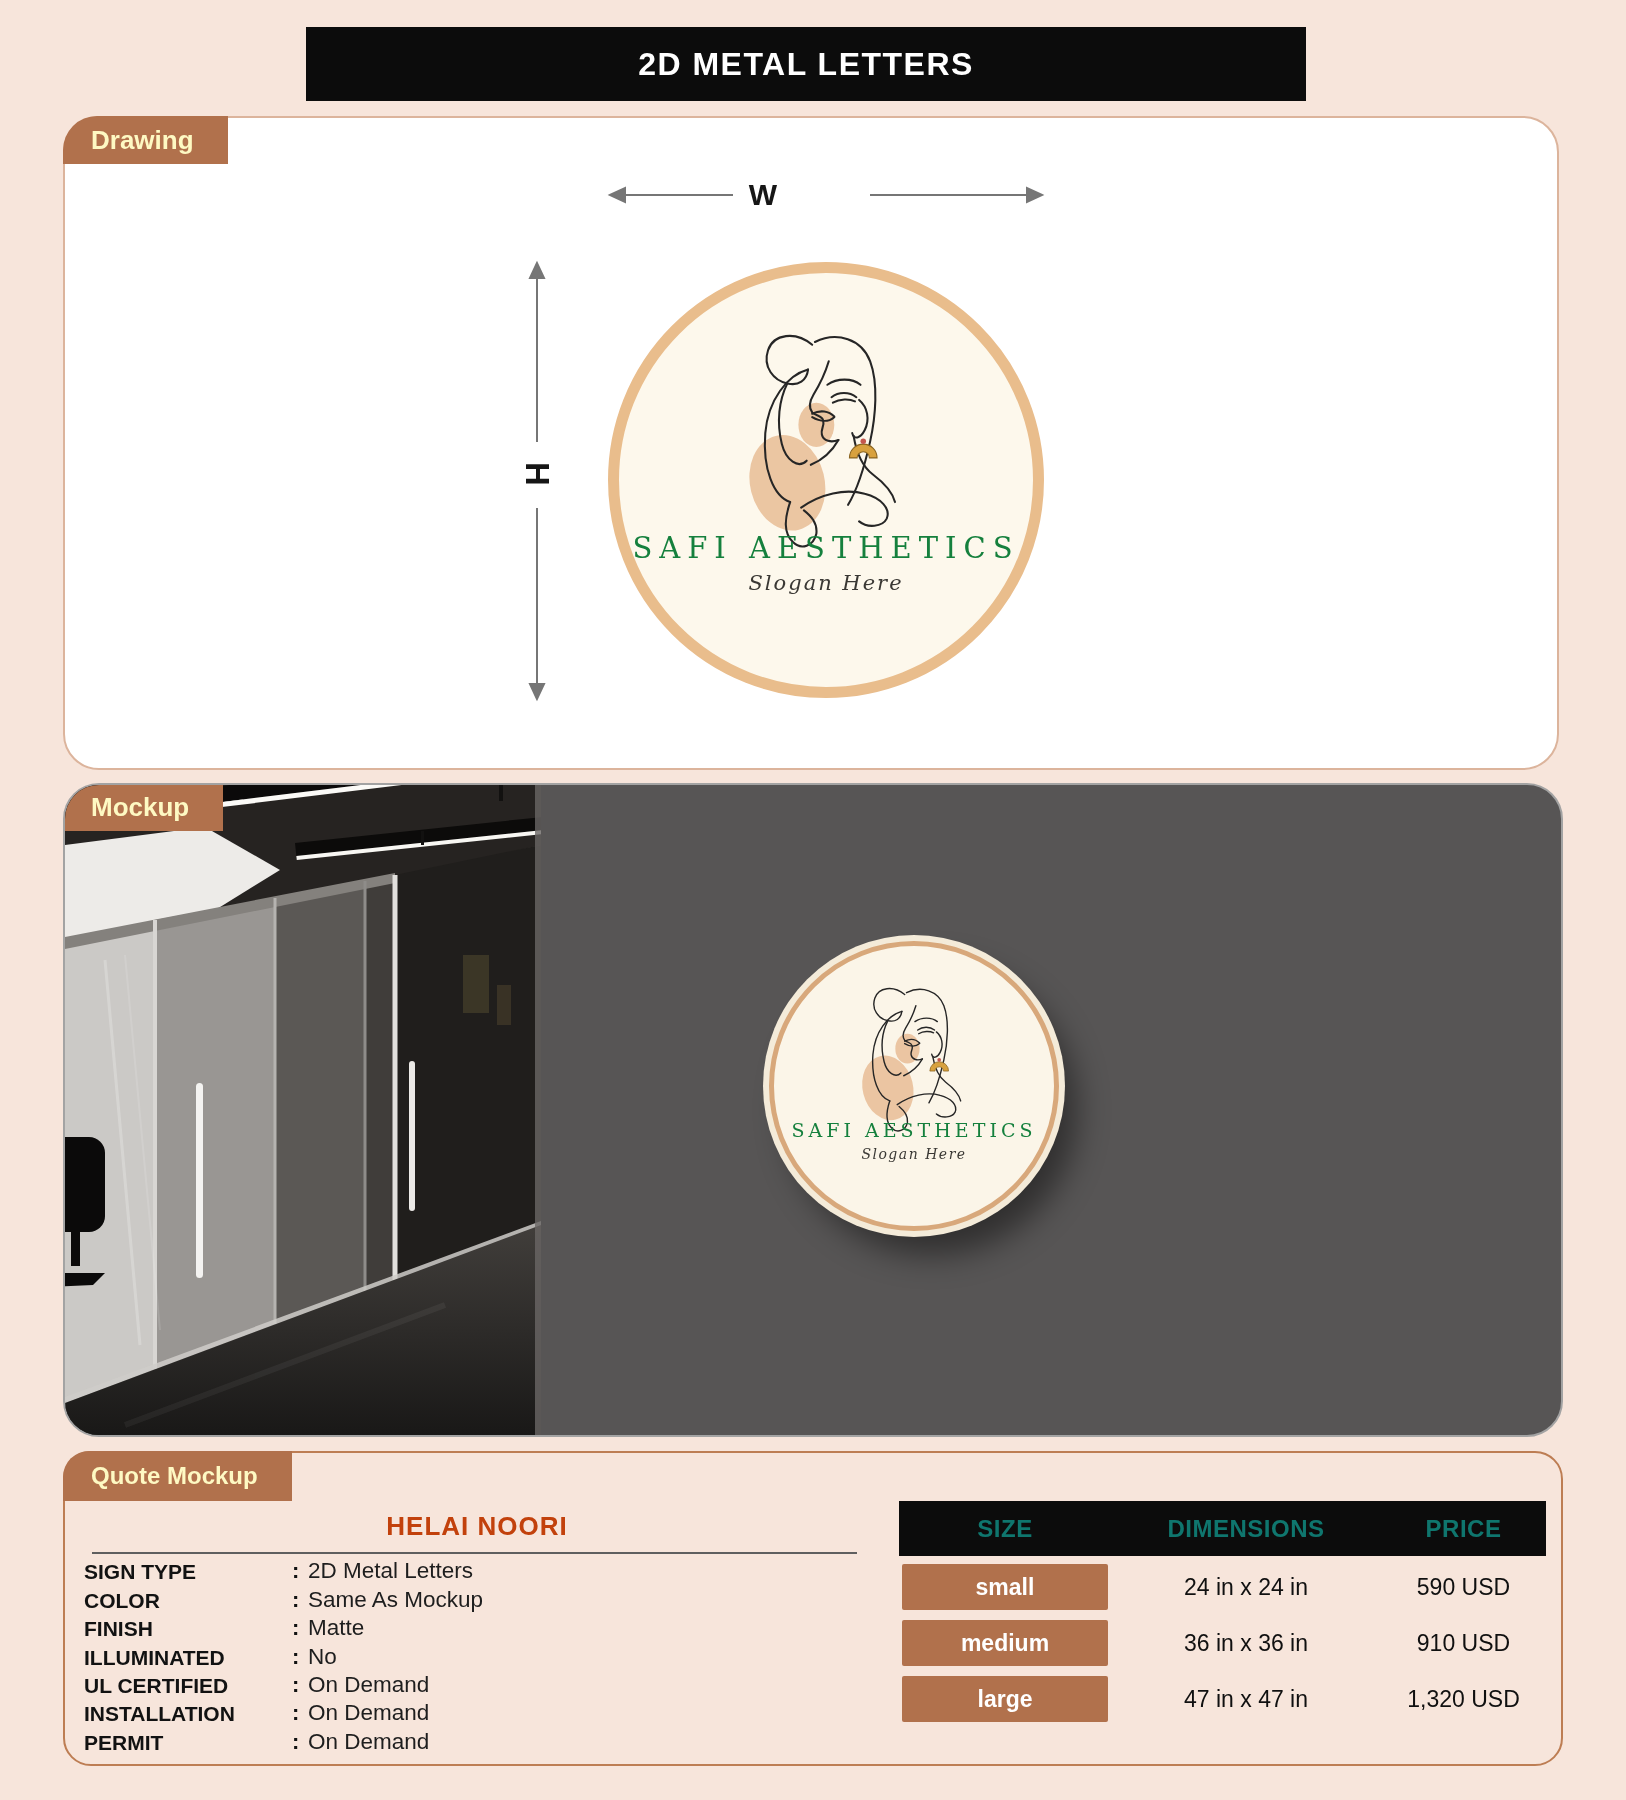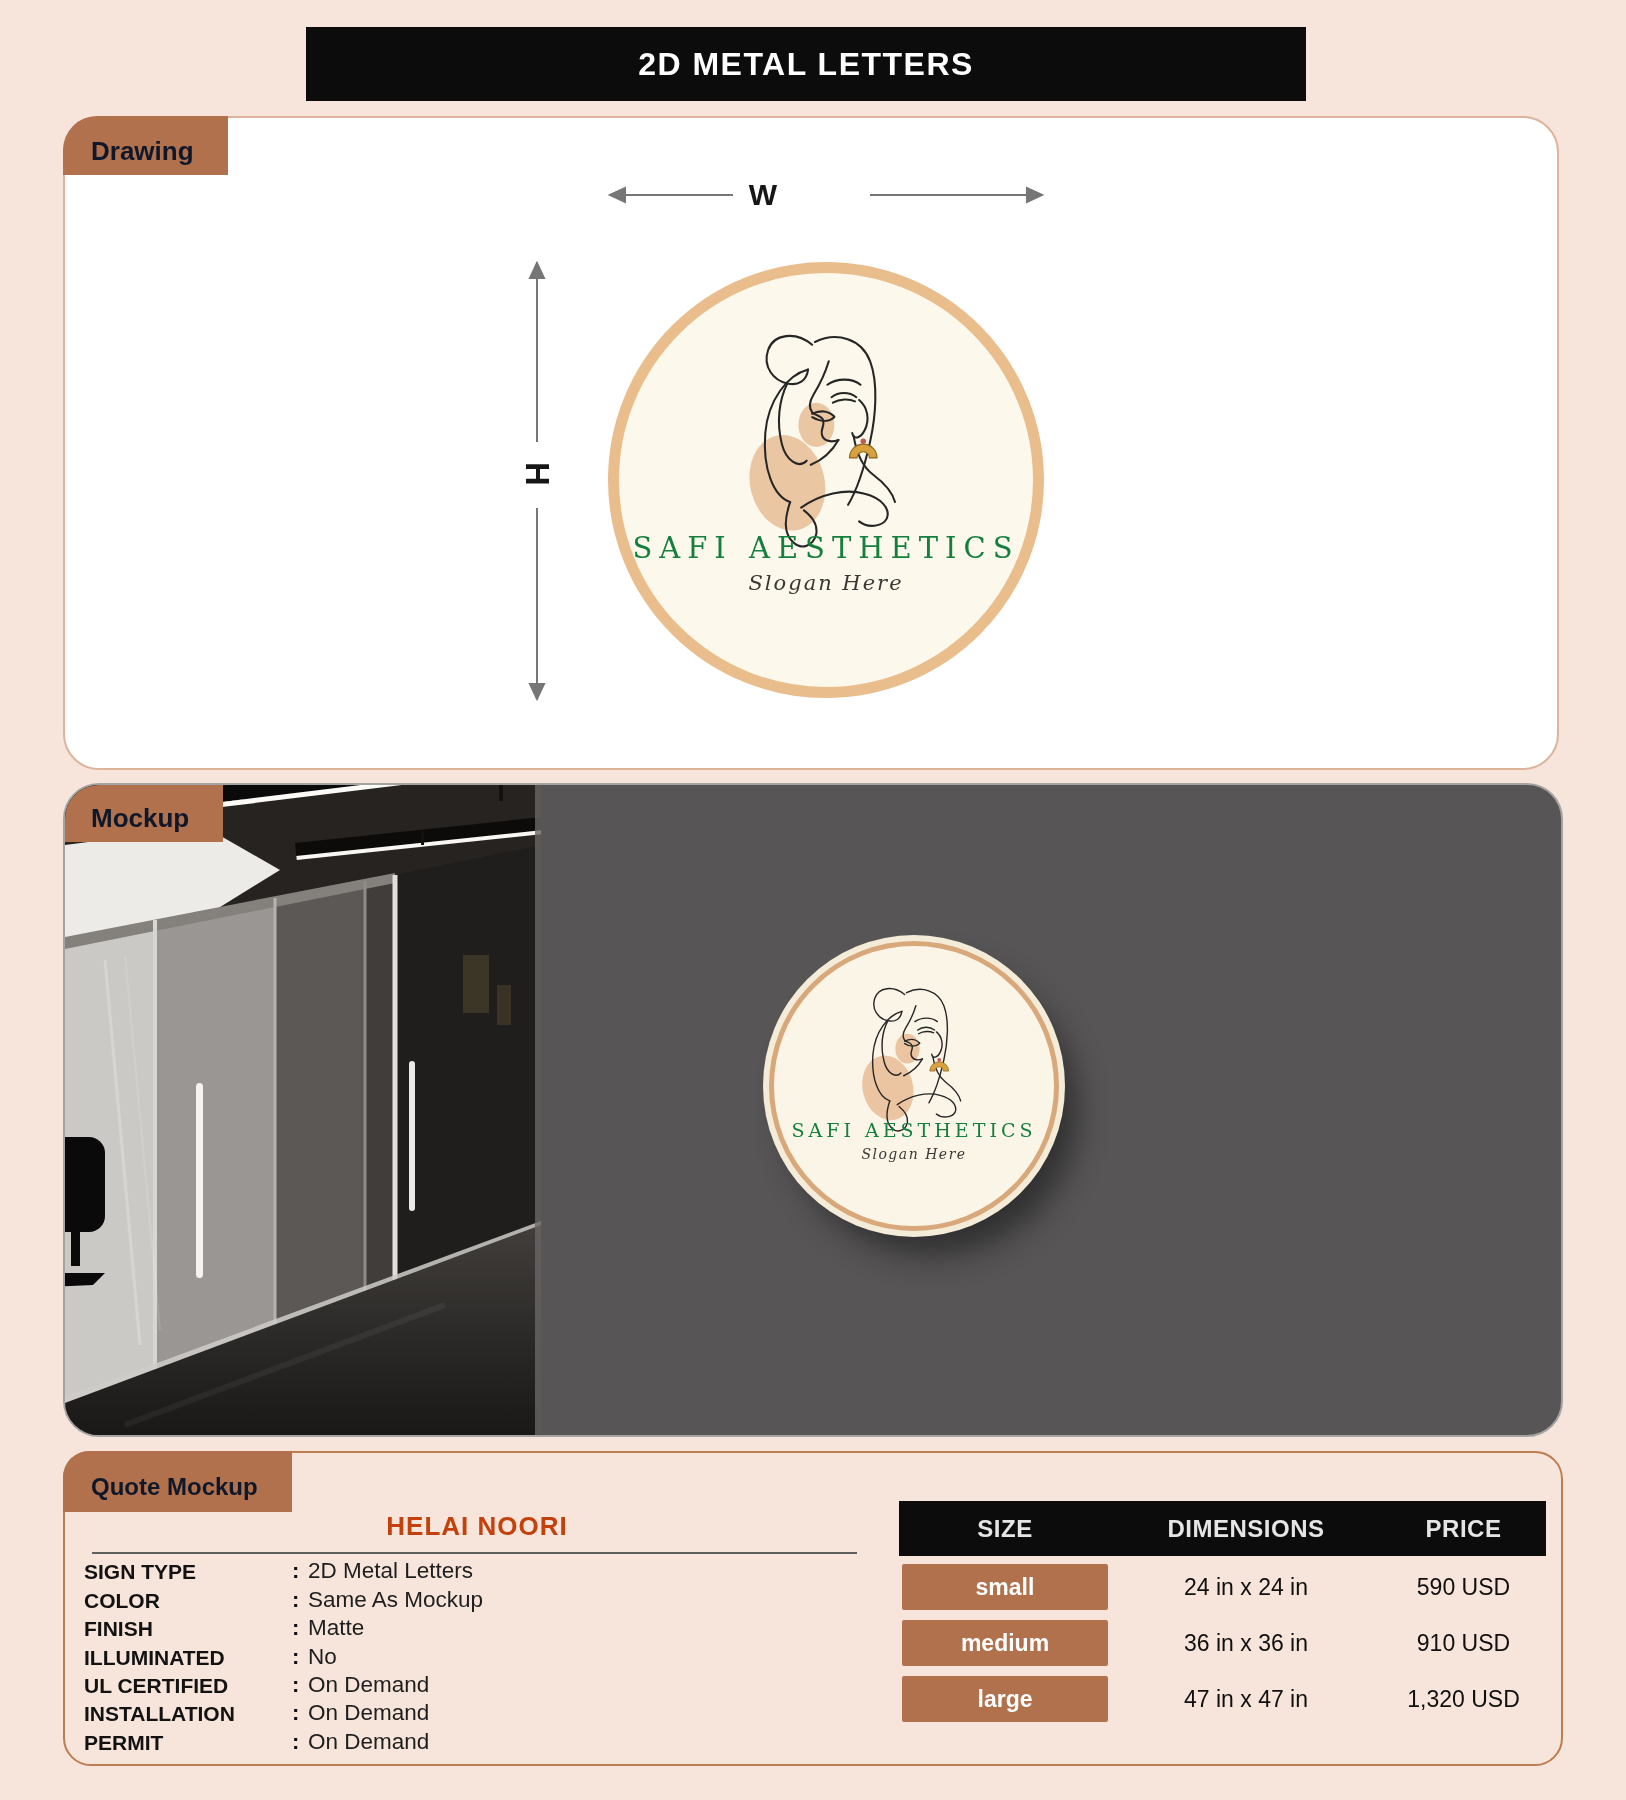--- a/index.html
+++ b/index.html
@@ -20,22 +20,22 @@
     display:flex;align-items:center;justify-content:center;
   }
 
   
   .panel{position:absolute;left:63px;box-sizing:border-box;border-radius:36px;}
   #drawing-panel{top:116px;width:1496px;height:654px;background:#ffffff;border:2px solid #dcb49c;}
   #mockup-panel{top:783px;width:1500px;height:654px;background:#575555;border:2px solid #a3a3a3;overflow:hidden;}
   #quote-panel{top:1451px;width:1500px;height:315px;border:2px solid #bd7d53;border-radius:28px;background:transparent;}
   .tab{
     position:absolute;left:-2px;top:-2px;height:48px;
-    background:#b1714c;color:#0f172a;font-weight:bold;font-size:26px;
-    display:flex;align-items:center;padding:11px 34px 0 28px;
+    background:#b1714c;color:#fef9c3;font-weight:bold;font-size:26px;
+    display:flex;align-items:center;padding:0 34px 0 28px;
     border-radius:34px 0 0 0;z-index:5;
   }
   #quote-panel .tab{height:50px;font-size:24px;border-radius:26px 0 0 0;}
 
   
   #dim-svg{left:0;top:0;}
   .dim-label{
     width:60px;height:44px;display:flex;align-items:center;justify-content:center;
     font-weight:bold;color:#161616;background:#fff;
   }
@@ -69,21 +69,21 @@
   .q-name{left:27px;top:58px;width:770px;text-align:center;font-weight:bold;font-size:26px;letter-spacing:1px;color:#c2410c;}
   .q-rule{left:27px;top:99px;width:765px;height:0;border-top:2px solid #5f5f5f;}
   .q-details{left:19px;top:103px;width:800px;}
   .q-row{display:flex;align-items:flex-end;height:28.4px;}
   .q-label{width:208px;font-weight:bold;font-size:21px;color:#121212;}
   .q-colon{width:16px;font-weight:bold;font-size:22px;color:#121212;}
   .q-value{font-size:22.5px;color:#1e1e1e;}
 
   .t-header{
     left:834px;top:48px;width:647px;height:55px;background:#0c0c0c;
-    display:flex;align-items:center;color:#e5e5e5;font-weight:bold;font-size:24px;letter-spacing:0.5px;
+    display:flex;align-items:center;color:#0f766e;font-weight:bold;font-size:24px;letter-spacing:0.5px;
   }
   .t-col1{width:212px;text-align:center;}
   .t-col2{width:270px;text-align:center;}
   .t-col3{width:165px;text-align:center;}
   .t-row{left:834px;width:647px;height:46px;display:flex;align-items:center;}
   #t-row-0{top:111px;} #t-row-1{top:167px;} #t-row-2{top:223px;}
   .size-box{
     width:206px;height:46px;margin:0 3px;background:#b1714c;color:#fff;
     font-weight:bold;font-size:23px;display:flex;align-items:center;justify-content:center;border-radius:2px;
   }

